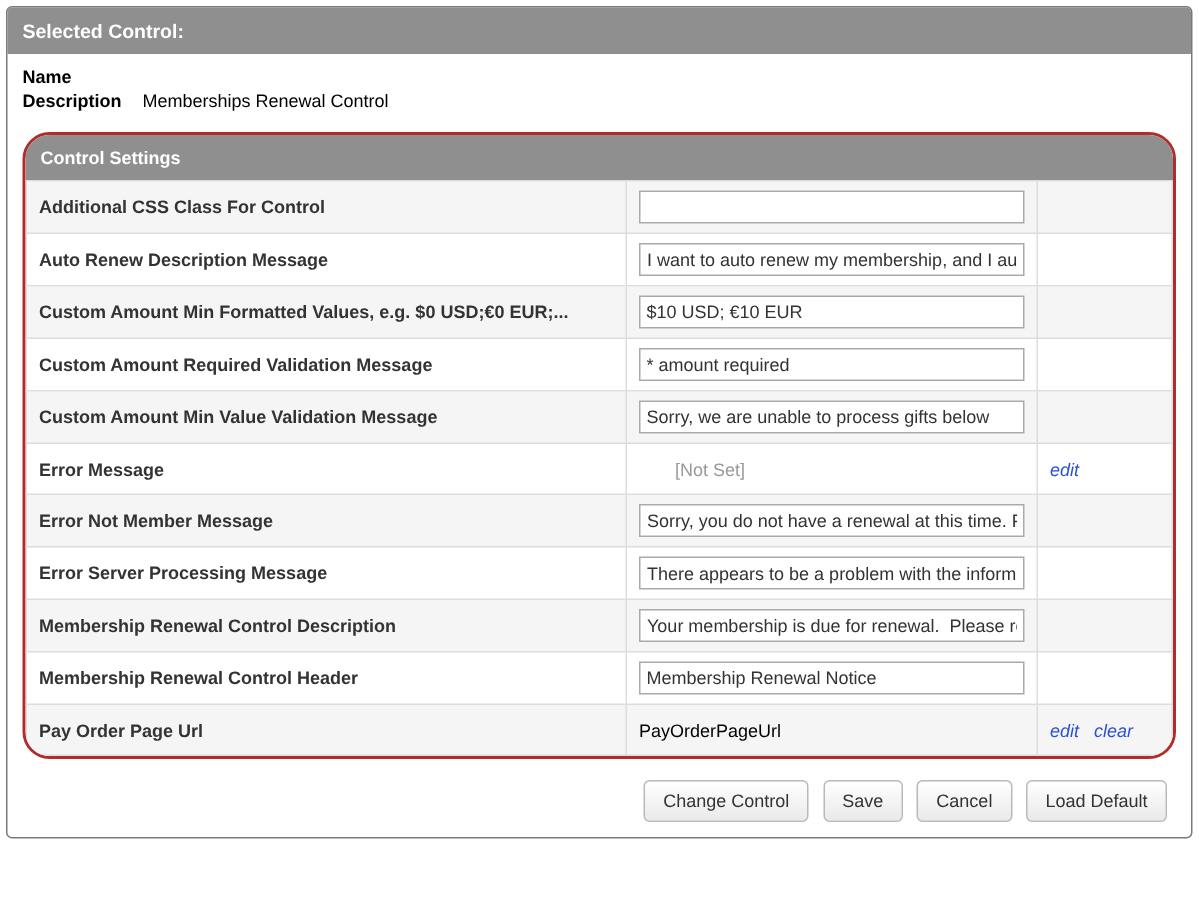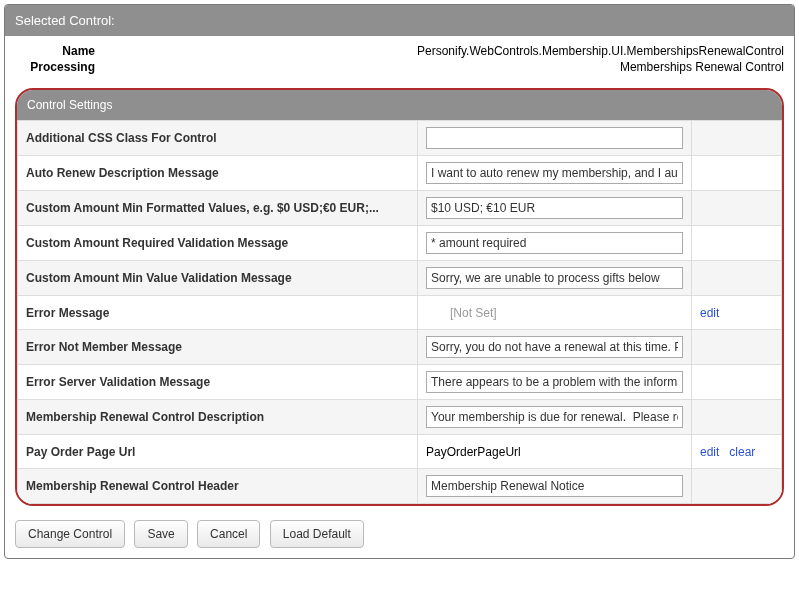--- a/index.html
+++ b/index.html
@@ -13,72 +13,72 @@
   }
   .panel {
     border: 1px solid #7a7a7a;
     border-radius: 4px;
     background: #fff;
     padding-bottom: 10px;
   }
   .section-header {
     background: #8f8f8f;
     color: #fff;
-    font-weight: normal;
+    font-weight: bold;
     padding: 8px 10px;
     border-radius: 3px 3px 0 0;
     font-size: 13px;
   }
   .meta-block {
     padding: 8px 10px 12px 10px;
   }
-  .meta-row { display: flex; margin-bottom: 2px; text-align: right; }
+  .meta-row { display: flex; margin-bottom: 2px; }
   .meta-label { width: 80px; font-weight: bold; }
   .meta-value { flex: 1; }
   .settings-wrap {
     margin: 0 10px;
     border: 2px solid #b12c2c;
     border-radius: 18px;
     padding: 0;
     overflow: hidden;
   }
   .settings-header {
     background: #8f8f8f;
     color: #fff;
-    font-weight: normal;
+    font-weight: bold;
     padding: 8px 10px;
     font-size: 12px;
   }
   table.settings {
     width: 100%;
     border-collapse: collapse;
     table-layout: fixed;
   }
   table.settings td {
     border: 1px solid #ddd;
     padding: 6px 8px;
     vertical-align: middle;
     height: 34px;
   }
   table.settings tr:nth-child(odd) td { background: #f5f5f5; }
   table.settings tr:nth-child(even) td { background: #fff; }
   td.lbl { width: 400px; font-weight: bold; color: #333; }
   td.val { }
-  td.act { width: 90px; }
+  td.act { width: 90px; font-style: italic; }
   td.val input[type=text] {
     width: 100%;
     border: 1px solid #aaa;
     padding: 3px 4px;
     font-family: Arial, Helvetica, sans-serif;
     font-size: 12px;
     color: #333;
   }
   .notset { color: #999; margin-left: 24px; }
   .link { color: #2a50d8; cursor: pointer; margin-right: 10px; font-size: 12px; }
-  .buttons { padding: 14px 10px 0 10px; }
+  .buttons { padding: 14px 10px 0 10px; text-align: right; }
   .btn {
     display: inline-block;
     border: 1px solid #b9b9b9;
     background: linear-gradient(#ffffff, #e9e9e9);
     border-radius: 4px;
     padding: 6px 12px;
     font-size: 12px;
     color: #333;
     margin-right: 6px;
     cursor: pointer;
@@ -86,24 +86,23 @@
 </style>
 </head>
 <body>
 
 <div class="panel">
 
   <div class="section-header">Selected Control:</div>
   <div class="meta-block">
     <div class="meta-row">
       <div class="meta-label">Name</div>
-      <div class="meta-value">Personify.WebControls.Membership.UI.MembershipsRenewalControl</div>
     </div>
     <div class="meta-row">
-      <div class="meta-label">Processing</div>
+      <div class="meta-label">Description</div>
       <div class="meta-value">Memberships Renewal Control</div>
     </div>
   </div>
 
   <div class="settings-wrap">
     <div class="settings-header">Control Settings</div>
     <table class="settings">
       <tbody id="settings-body">
           <tr>
             <td class="lbl">Additional CSS Class For Control</td>
@@ -134,38 +133,38 @@
             <td class="lbl">Error Message</td>
             <td class="val"><span class="notset">[Not Set]</span></td>
             <td class="act"><span class="link">edit</span></td>
           </tr>
           <tr>
             <td class="lbl">Error Not Member Message</td>
             <td class="val"><input type="text" value="Sorry, you do not have a renewal at this time. Please" style=""></td>
             <td class="act"></td>
           </tr>
           <tr>
-            <td class="lbl">Error Server Validation Message</td>
+            <td class="lbl">Error Server Processing Message</td>
             <td class="val"><input type="text" value="There appears to be a problem with the information p" style=""></td>
             <td class="act"></td>
           </tr>
           <tr>
             <td class="lbl">Membership Renewal Control Description</td>
             <td class="val"><input type="text" value="Your membership is due for renewal.  Please review" style=""></td>
             <td class="act"></td>
           </tr>
           <tr>
+            <td class="lbl">Membership Renewal Control Header</td>
+            <td class="val"><input type="text" value="Membership Renewal Notice" style=""></td>
+            <td class="act"></td>
+          </tr>
+          <tr>
             <td class="lbl">Pay Order Page Url</td>
             <td class="val"><span>PayOrderPageUrl</span></td>
             <td class="act"><span class="link">edit</span><span class="link">clear</span></td>
-          </tr>
-          <tr>
-            <td class="lbl">Membership Renewal Control Header</td>
-            <td class="val"><input type="text" value="Membership Renewal Notice" style=""></td>
-            <td class="act"></td>
           </tr>
         </tbody>
     </table>
   </div>
 
   <div class="buttons">
     <span class="btn">Change Control</span>
     <span class="btn">Save</span>
     <span class="btn">Cancel</span>
     <span class="btn">Load Default</span>

